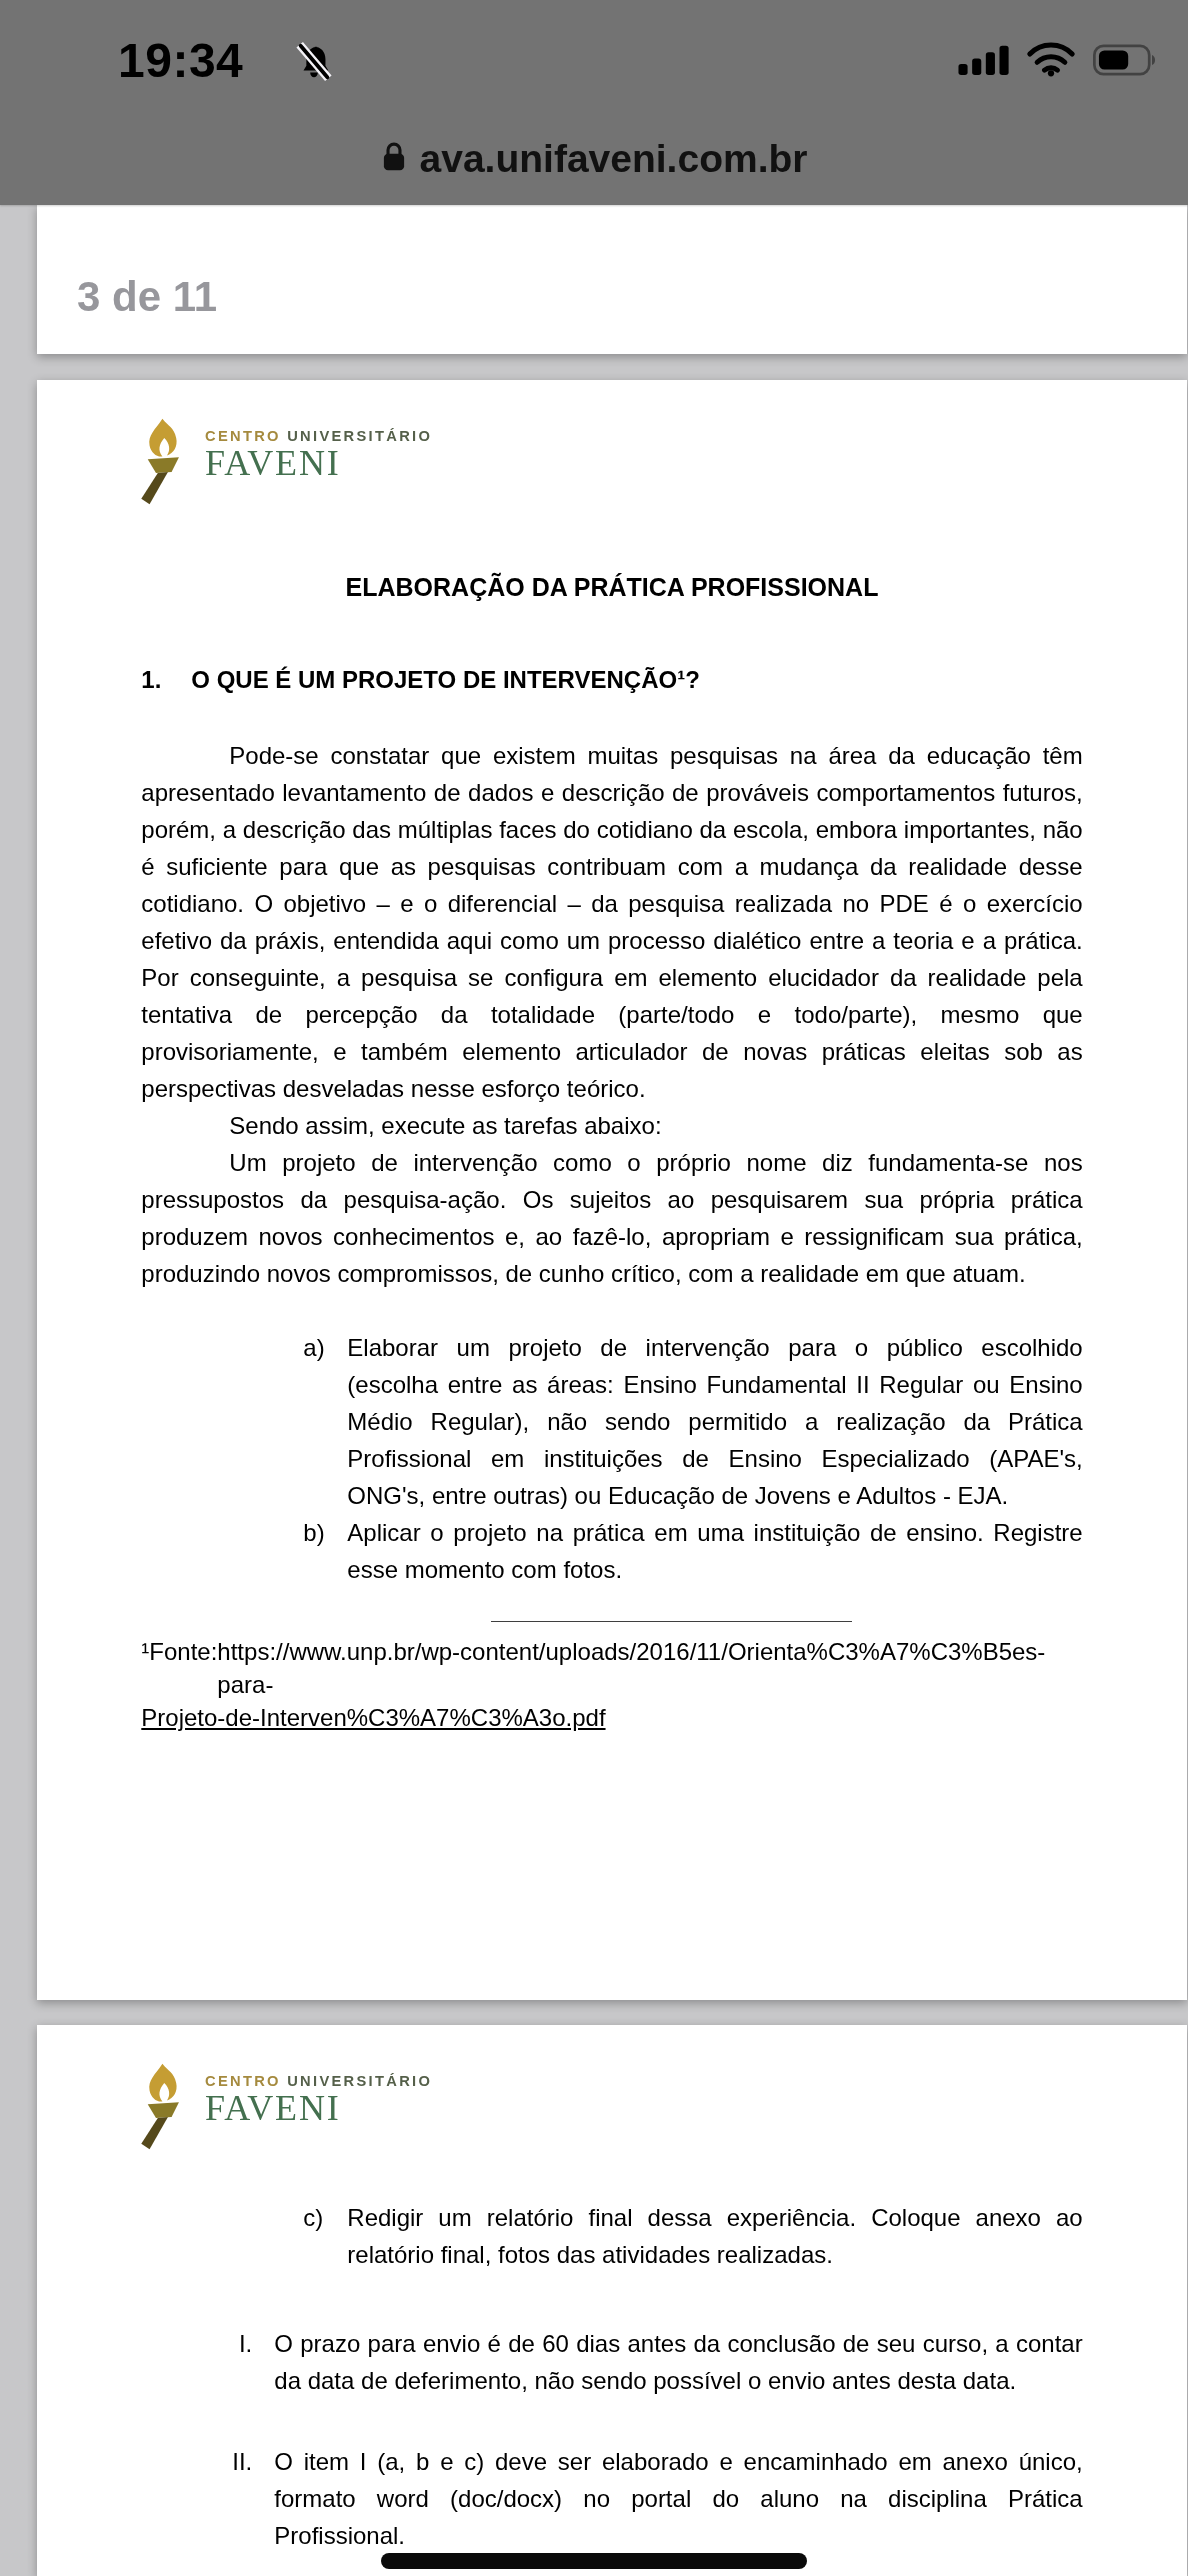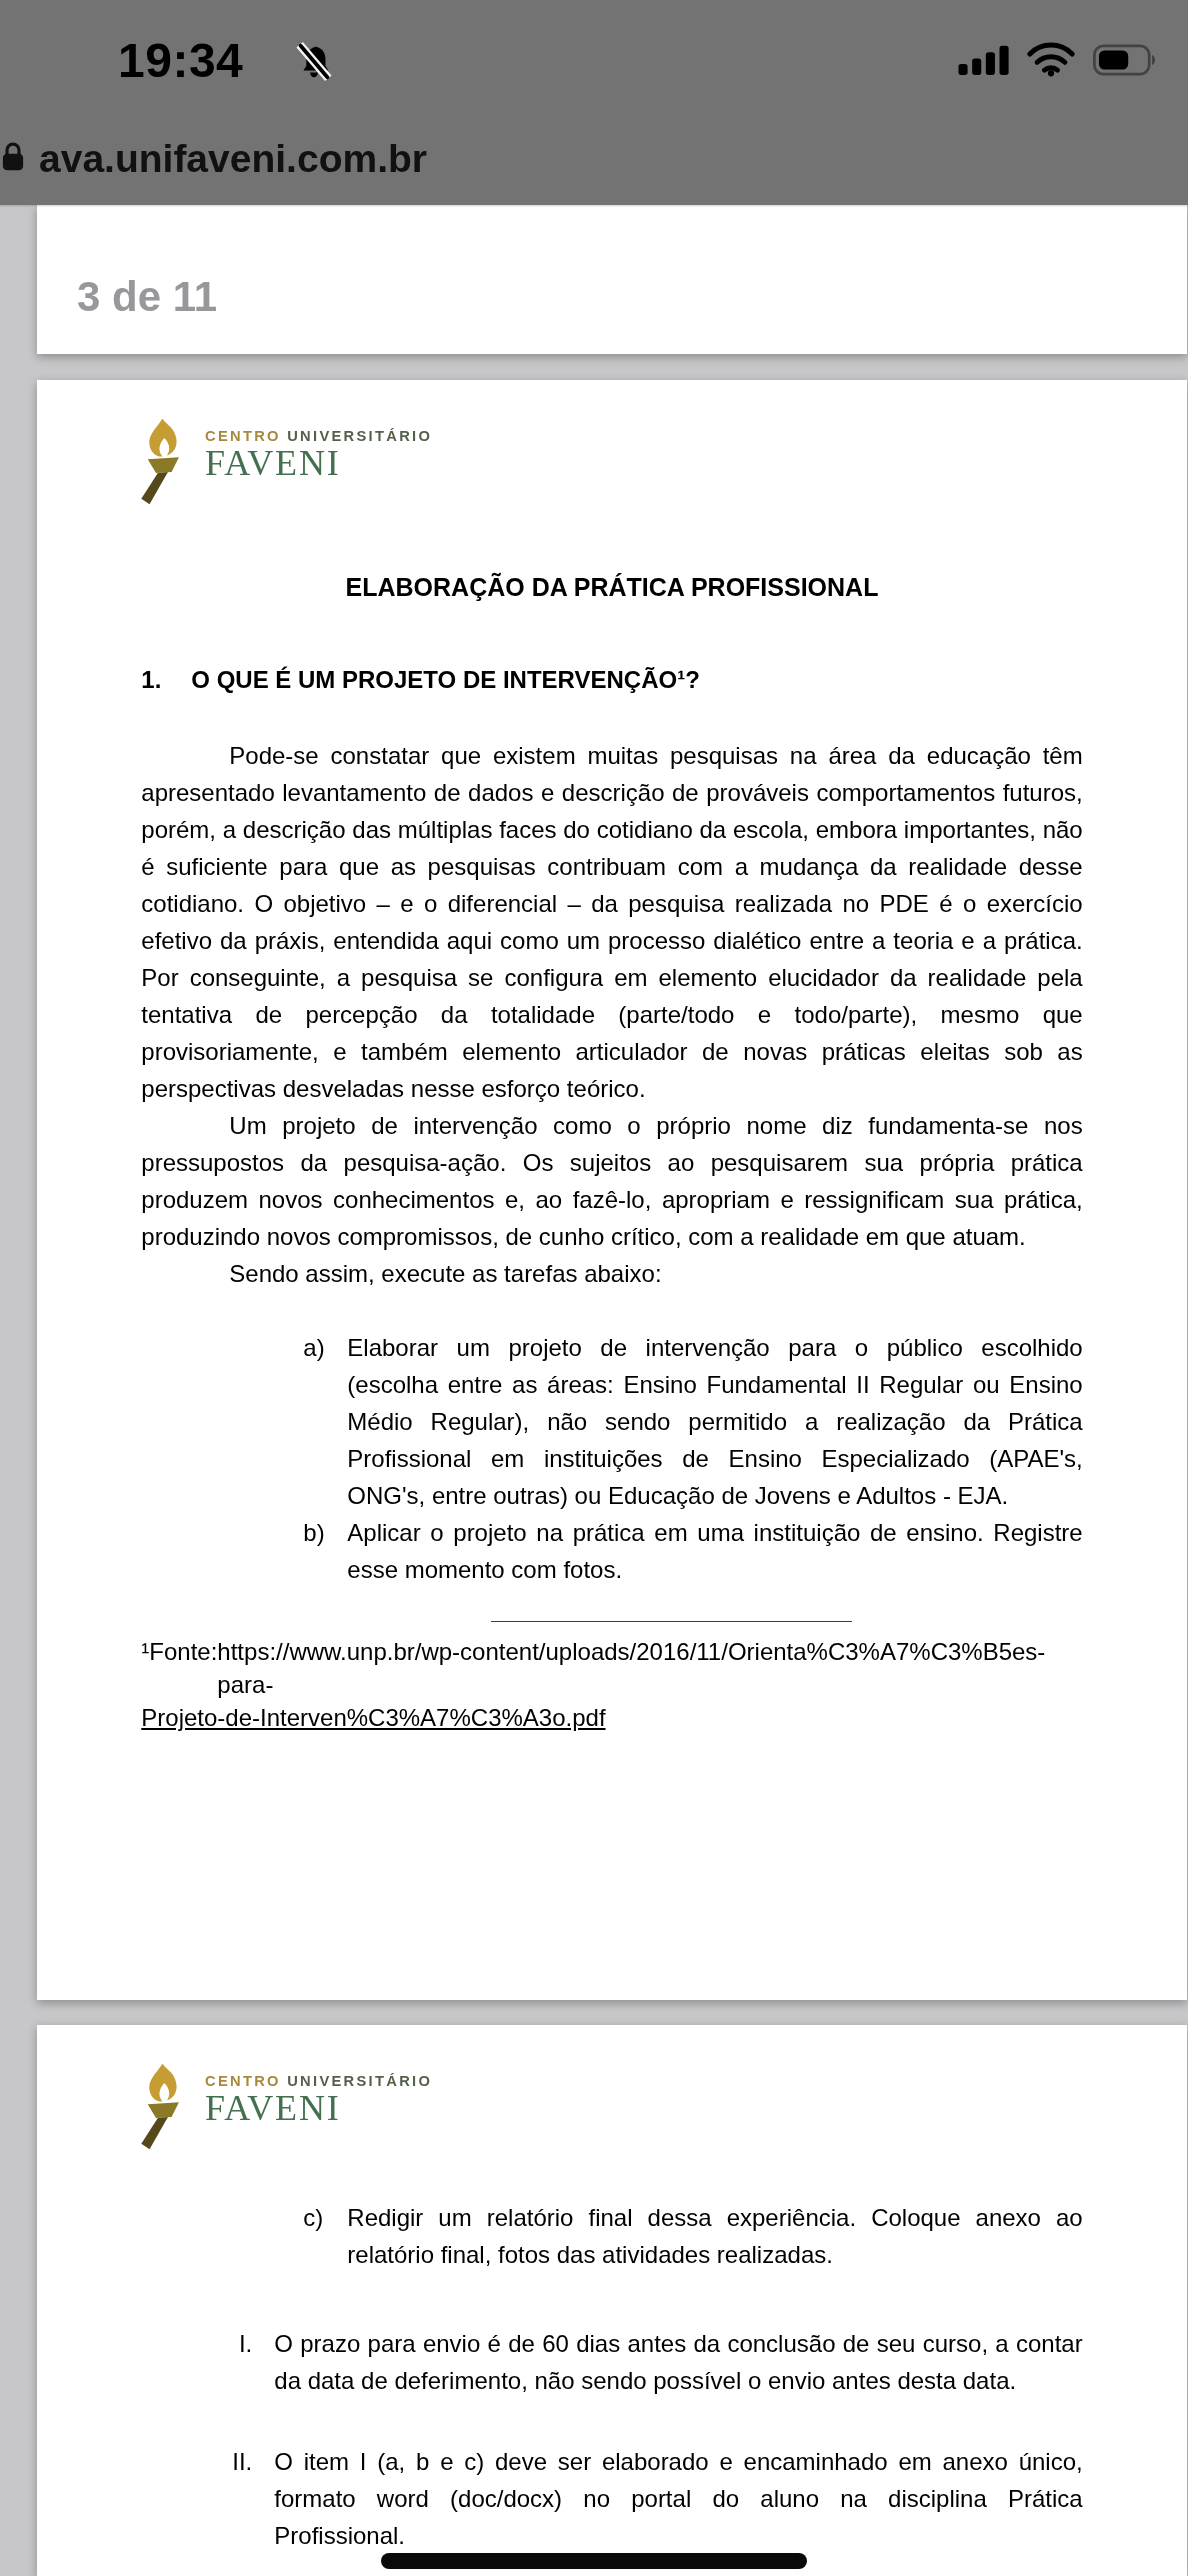--- a/index.html
+++ b/index.html
@@ -5,21 +5,21 @@
   *{margin:0;padding:0;box-sizing:border-box;}
   html,body{width:1188px;height:2576px;}
   body{position:relative;overflow:hidden;background:#c7c7c9;font-family:"Liberation Sans",sans-serif;color:#000;}
 
   
   .chrome{position:absolute;top:0;left:0;width:100%;height:205px;background:#737373;z-index:20;box-shadow:0 0.9px 1.8px rgba(0,0,0,.18);}
   .statusbar{height:112px;position:relative;}
   .time{position:absolute;left:118px;top:33px;font-size:48px;font-weight:700;letter-spacing:0.5px;color:#000;}
   .bell{position:absolute;left:293px;top:41px;}
   .right-icons{position:absolute;right:31px;top:42px;display:flex;align-items:center;gap:16.6px;}
-  .addressbar{height:93px;display:flex;align-items:center;gap:13px;cursor:pointer;}
+  .addressbar{height:93px;display:flex;align-items:center;justify-content:center;gap:13px;cursor:pointer;}
   .url{font-size:39px;font-weight:600;color:#111;}
 
   
   .viewer{position:absolute;top:0;left:18px;width:100%;height:100%;}
   .page{position:absolute;left:19.3px;right:19.3px;background:#fff;box-shadow:0 2.8px 9.2px rgba(0,0,0,.30);}
   .page-prev{top:205px;height:149px;}
   .page-1{top:380px;height:1620px;}
   .page-2{top:2025px;height:551px;}
   .page-ind{position:absolute;left:59px;top:273px;font-size:42px;font-weight:700;color:#97979c;z-index:25;}
 
@@ -84,22 +84,22 @@
 
     <div class="doc">
       <div class="doc-title">ELABORAÇÃO DA PRÁTICA PROFISSIONAL</div>
 
       <div class="doc-heading">
         <span class="h-num">1.</span>
         <span>O QUE É UM PROJETO DE INTERVENÇÃO¹?</span>
       </div>
 
       <p class="para first-para">Pode-se constatar que existem muitas pesquisas na área da educação têm apresentado levantamento de dados e descrição de prováveis comportamentos futuros, porém, a descrição das múltiplas faces do cotidiano da escola, embora importantes, não é suficiente para que as pesquisas contribuam com a mudança da realidade desse cotidiano. O objetivo – e o diferencial – da pesquisa realizada no PDE é o exercício efetivo da práxis, entendida aqui como um processo dialético entre a teoria e a prática. Por conseguinte, a pesquisa se configura em elemento elucidador da realidade pela tentativa de percepção da totalidade (parte/todo e todo/parte), mesmo que provisoriamente, e também elemento articulador de novas práticas eleitas sob as perspectivas desveladas nesse esforço teórico.</p>
+      <p class="para">Sendo assim, execute as tarefas abaixo:</p>
       <p class="para">Um projeto de intervenção como o próprio nome diz fundamenta-se nos pressupostos da pesquisa-ação. Os sujeitos ao pesquisarem sua própria prática produzem novos conhecimentos e, ao fazê-lo, apropriam e ressignificam sua prática, produzindo novos compromissos, de cunho crítico, com a realidade em que atuam.</p>
-      <p class="para">Sendo assim, execute as tarefas abaixo:</p>
 
       <div class="alpha-item alpha-first">
         <span class="a-marker">a)</span>
         <div class="a-body">
           <div class="a-text">Elaborar um projeto de intervenção para o público escolhido (escolha entre as áreas: Ensino Fundamental II Regular ou Ensino Médio Regular), não sendo permitido a realização da Prática Profissional em instituições de Ensino Especializado (APAE's, ONG's, entre outras) ou Educação de Jovens e Adultos - EJA.</div>
         </div>
       </div>
       <div class="alpha-item">
         <span class="a-marker">b)</span>
         <div class="a-body">

